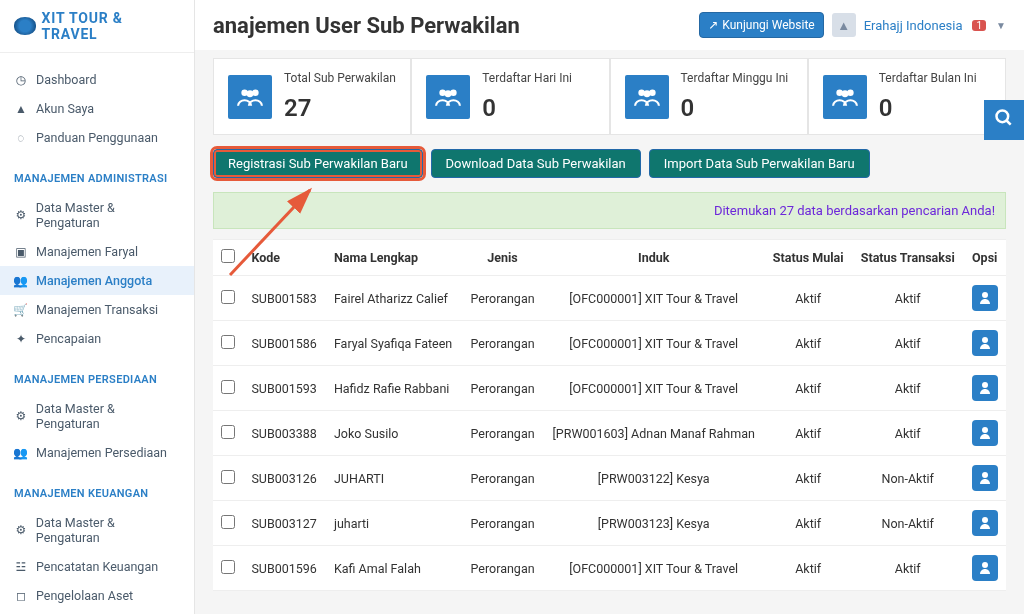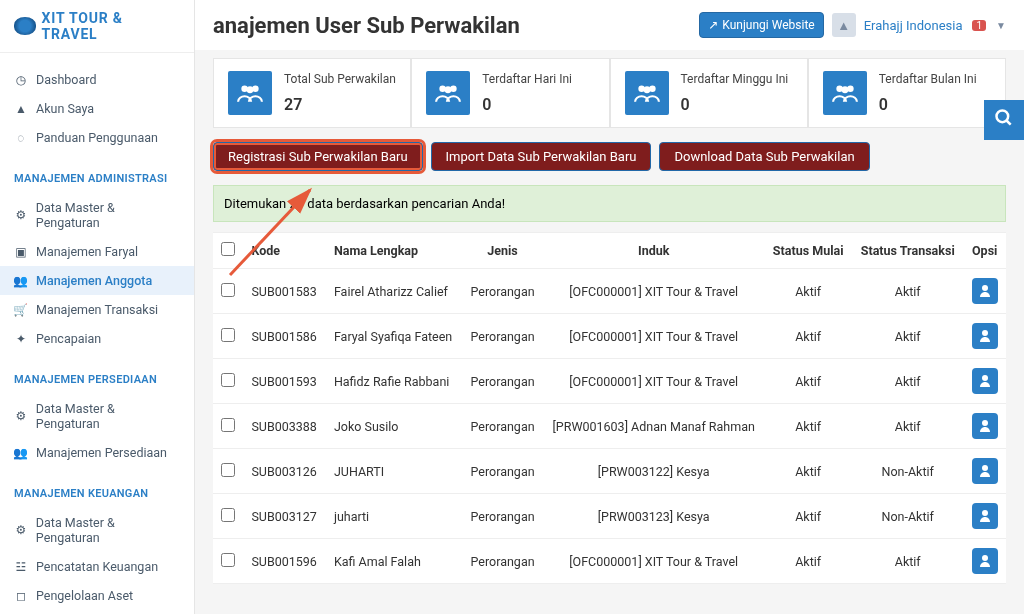--- a/index.html
+++ b/index.html
@@ -28,29 +28,29 @@
 .badge-red { background: #d9534f; color: #fff; border-radius: 3px; padding: 0 4px; font-size: 10px; margin-left: 2px; }
 .caret-down { color: #7a8aa0; font-size: 10px; margin-left: 2px; }
 
 .content { padding: 8px 18px 18px; overflow-y: auto; flex: 1; position: relative; }
 
 
 .stats-row { display: flex; gap: 0; margin-bottom: 14px; }
 .stat-card { flex: 1; background: #fff; border: 1px solid #e5e5e5; padding: 12px 14px; display: flex; align-items: center; gap: 12px; }
 .stat-icon { width: 44px; height: 44px; background: #2b7fc6; color: #fff; display: flex; align-items: center; justify-content: center; font-size: 20px; border-radius: 2px; }
 .stat-label { font-size: 12px; color: #444; line-height: 1.25; }
-.stat-value { font-size: 16px; font-weight: 600; color: #333; margin-top: 8px; }
+.stat-value { font-size: 24px; font-weight: 600; color: #333; margin-top: 8px; }
 
 
 .actions-row { display: flex; gap: 8px; margin-bottom: 14px; }
-.btn-primary { background: #7f1d1d; color: #fff; border: 1px solid #2268a8; border-radius: 4px; padding: 6px 14px; font-size: 13px; cursor: pointer; }
+.btn-primary { background: #0f766e; color: #fff; border: 1px solid #2268a8; border-radius: 4px; padding: 6px 14px; font-size: 13px; cursor: pointer; }
 .btn-primary.highlight { outline: 3px solid #e65a3a; outline-offset: 0; box-shadow: 0 0 0 2px #e65a3a inset; }
 
 
-.alert-success { background: #dff0d8; border: 1px solid #c8e5bc; color: #000000; padding: 10px; text-align: left; font-size: 13px; margin-bottom: 10px; }
+.alert-success { background: #dff0d8; border: 1px solid #c8e5bc; color: #6d28d9; padding: 10px; text-align: right; font-size: 13px; margin-bottom: 10px; }
 
 
 table.data { width: 100%; border-collapse: collapse; background: #fff; font-size: 12.5px; }
 table.data th, table.data td { padding: 9px 8px; border-bottom: 1px solid #eee; text-align: center; vertical-align: middle; }
 table.data th { color: #333; font-weight: 700; border-top: 1px solid #eee; }
 table.data th:nth-child(2), table.data td:nth-child(2) { text-align: left; }
 table.data th:nth-child(3), table.data td:nth-child(3) { text-align: left; }
 .opsi-btn { width: 26px; height: 26px; background: #2b7fc6; color: #fff; display: inline-flex; align-items: center; justify-content: center; border-radius: 4px; cursor: pointer; font-size: 13px; }
 
 
@@ -214,22 +214,22 @@
             </div>
             <div>
               <div class="stat-label">Terdaftar Bulan Ini</div>
               <div class="stat-value">0</div>
             </div>
           </div>
         </div>
 
       <div class="actions-row">
         <button class="btn-primary highlight">Registrasi Sub Perwakilan Baru</button>
+        <button class="btn-primary">Download Data Sub Perwakilan</button>
         <button class="btn-primary">Import Data Sub Perwakilan Baru</button>
-        <button class="btn-primary">Download Data Sub Perwakilan</button>
       </div>
 
       <div class="alert-success">Ditemukan 27 data berdasarkan pencarian Anda!</div>
 
       <table class="data">
         <thead>
             <tr id="thead-row">
               <th><input type="checkbox" class="chk" style=""></th>
               <th>Kode</th>
               <th>Nama Lengkap</th>

